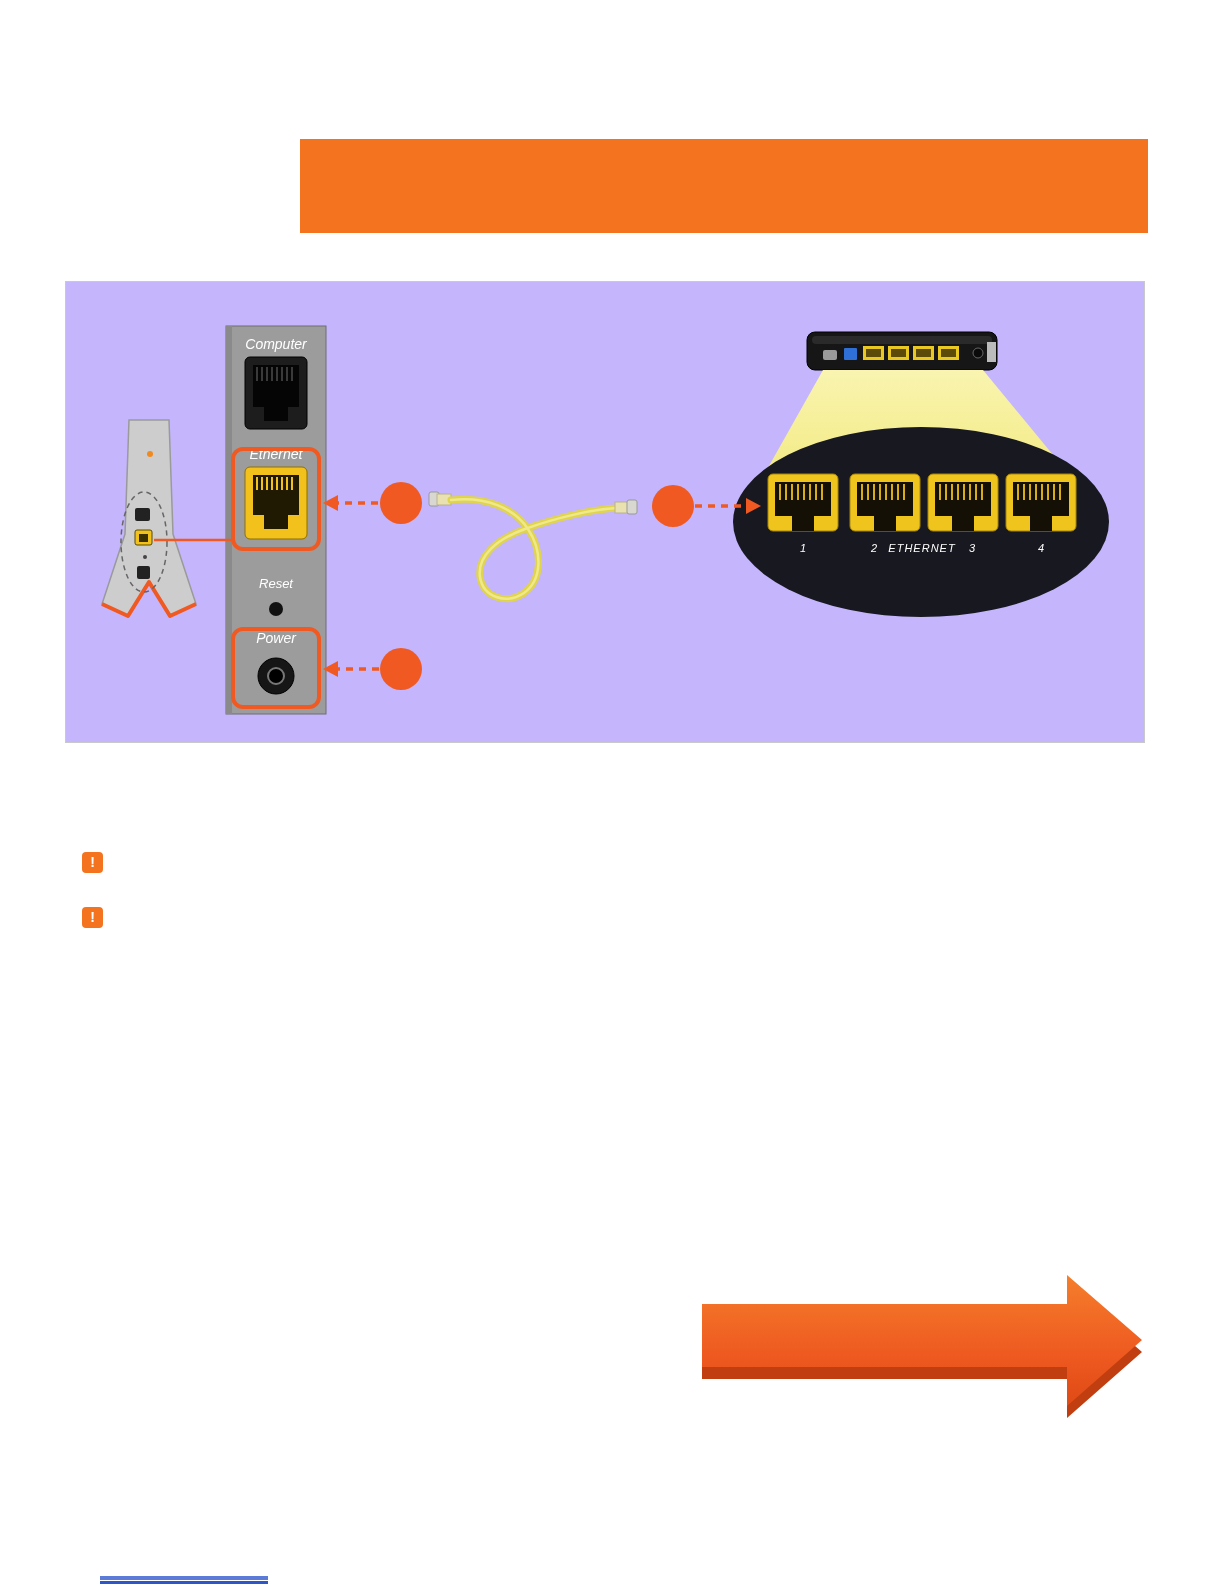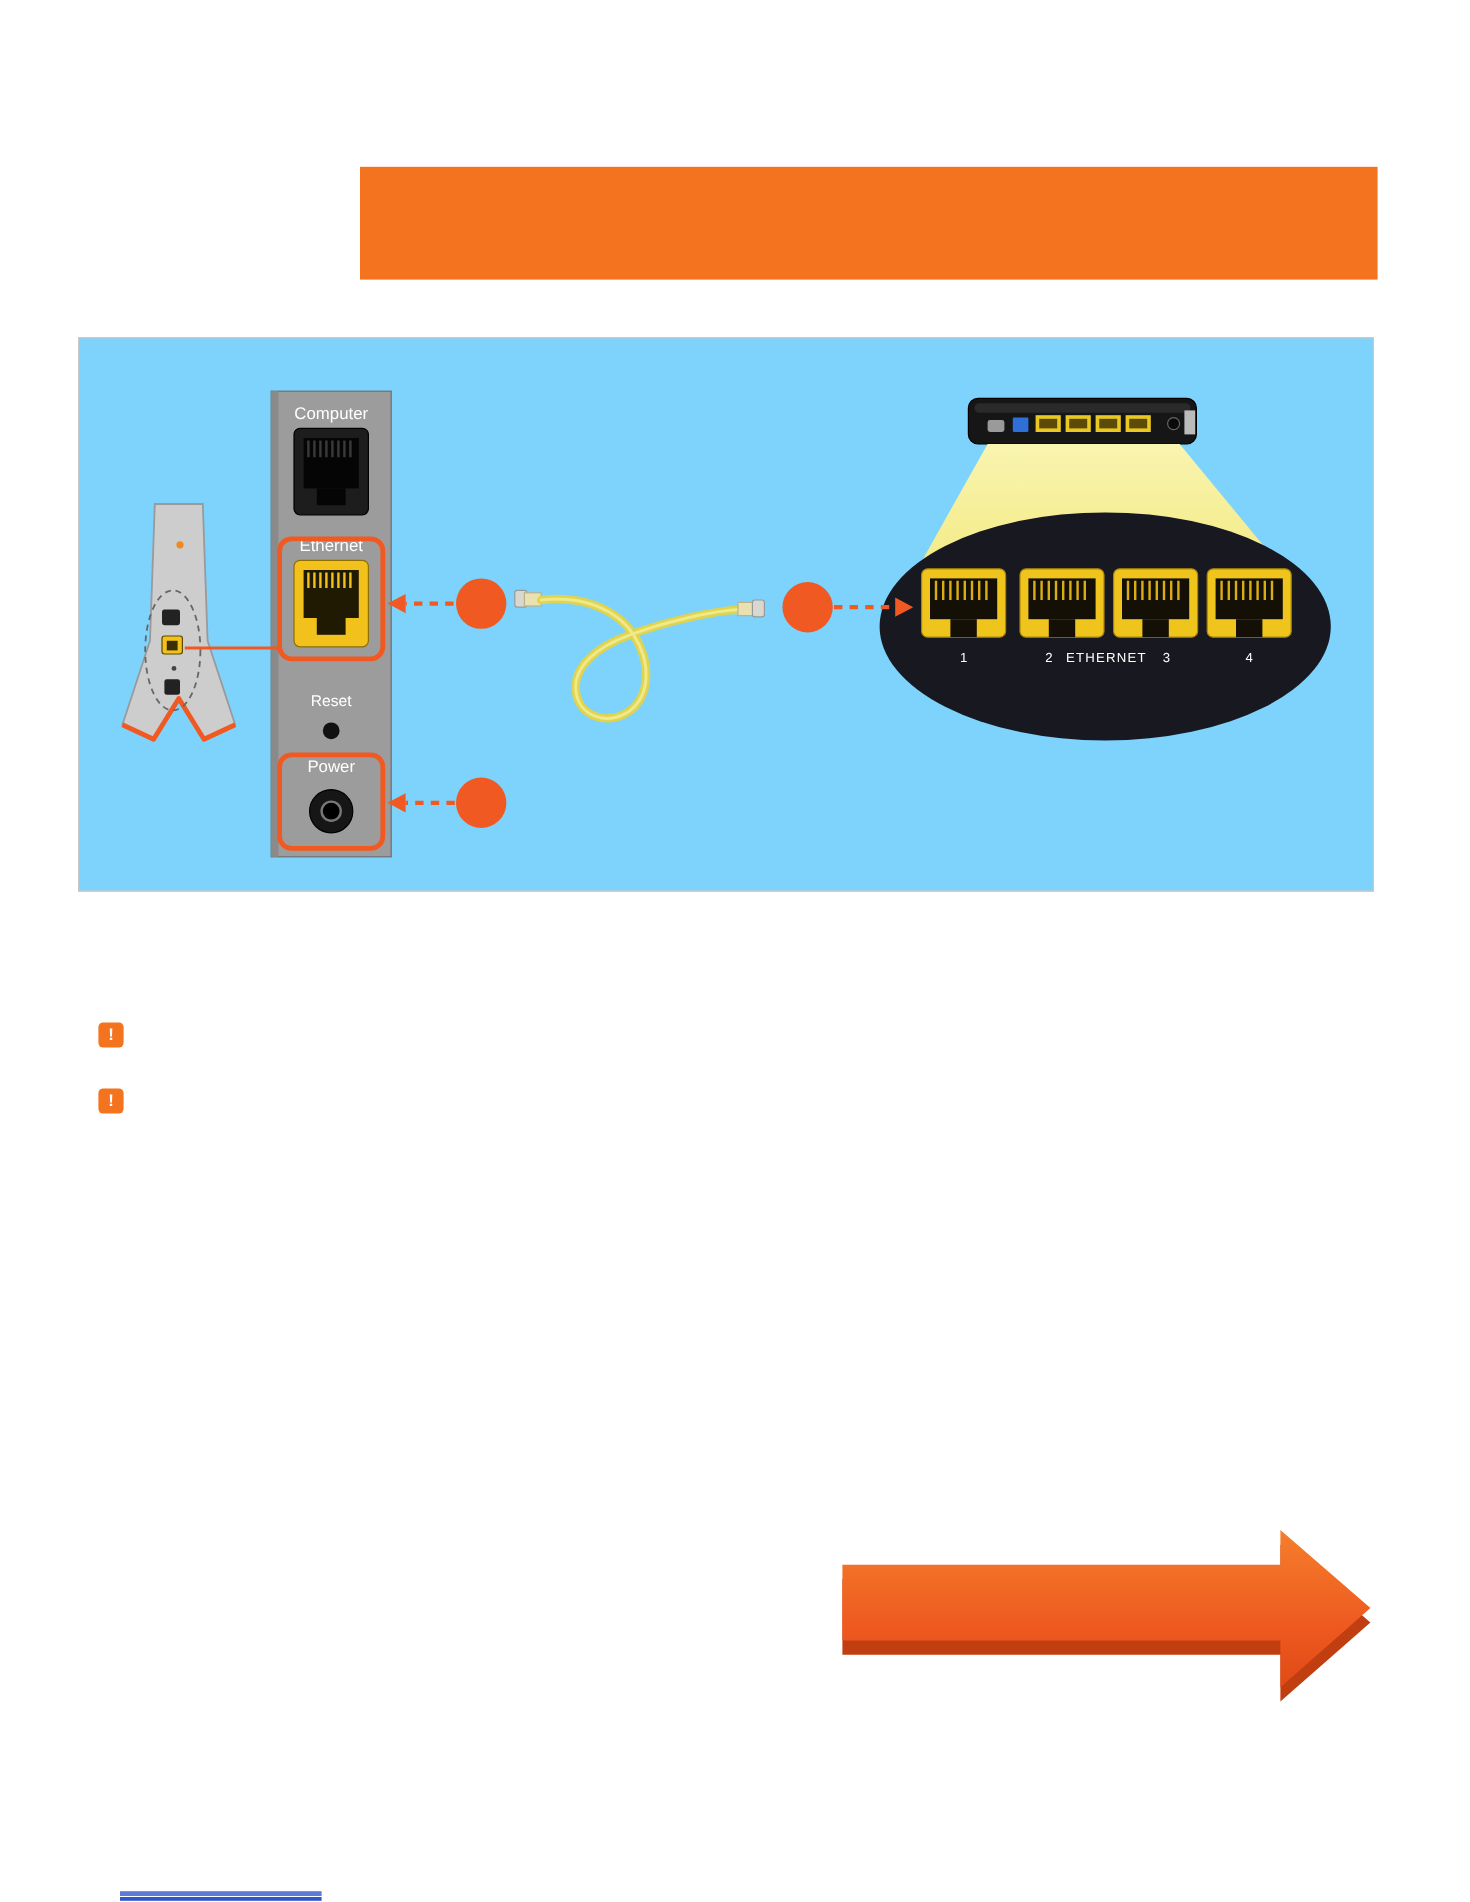--- a/index.html
+++ b/index.html
@@ -8,21 +8,21 @@
   .page {
     position:relative; width:1225px; height:1585px;
     background:#ffffff; overflow:hidden; margin:0 auto;
   }
   .banner {
     position:absolute; left:300px; top:139px; width:848px; height:94px;
     background:#F4731F;
   }
   .diagram-box {
     position:absolute; left:65px; top:281px; width:1080px; height:462px;
-    background:#7dd3fc; border:1px solid #c9c9c9;
+    background:#c4b5fd; border:1px solid #c9c9c9;font-style:italic;
   }
   .diagram-box svg { display:block; }
   svg text { font-family:"Liberation Sans", sans-serif; }
   .panel-label { fill:#ffffff; font-size:14px; text-anchor:middle; }
   .closeup-label { fill:#ffffff; font-size:11px; text-anchor:middle; }
   .note-icon {
     position:absolute; width:21px; height:21px; background:#F4731F;
     border-radius:4px; color:#ffffff; font-weight:bold; font-size:14px;
     line-height:21px; text-align:center;
   }

